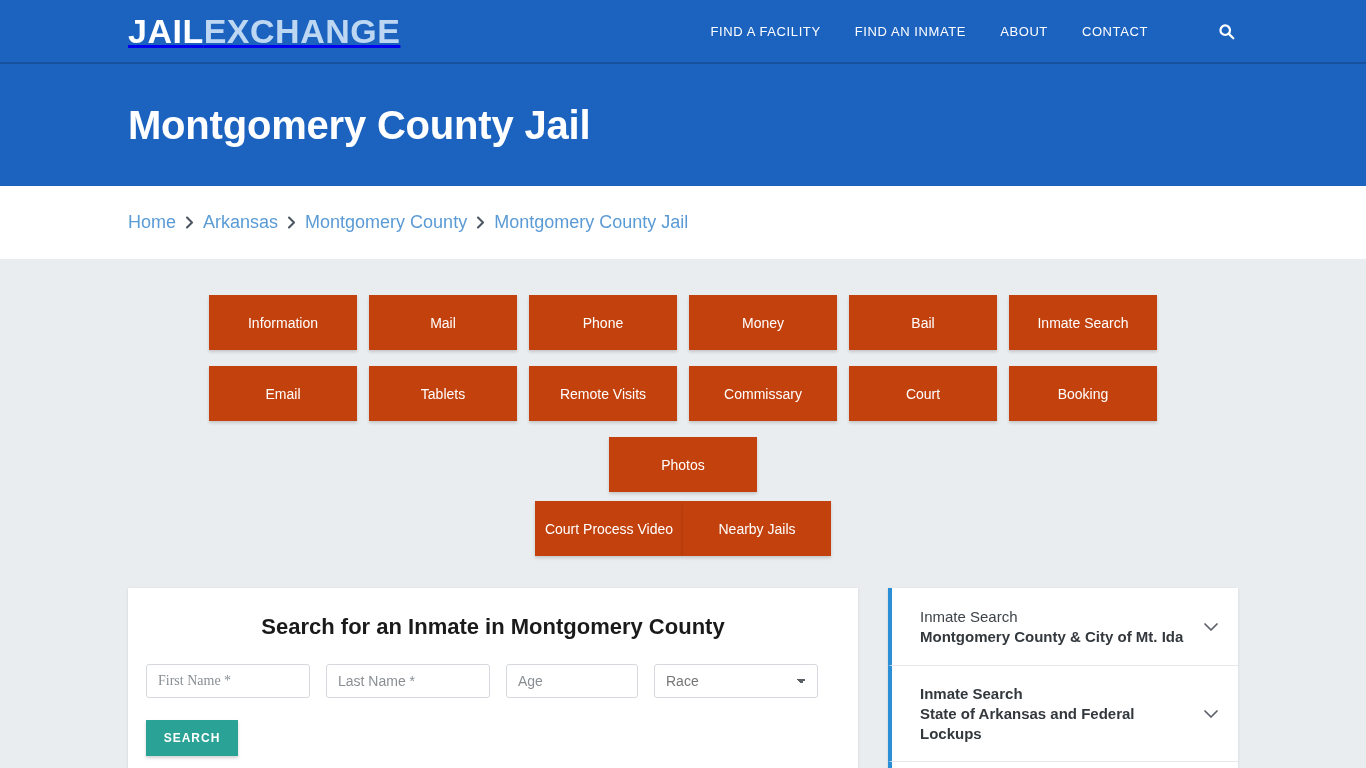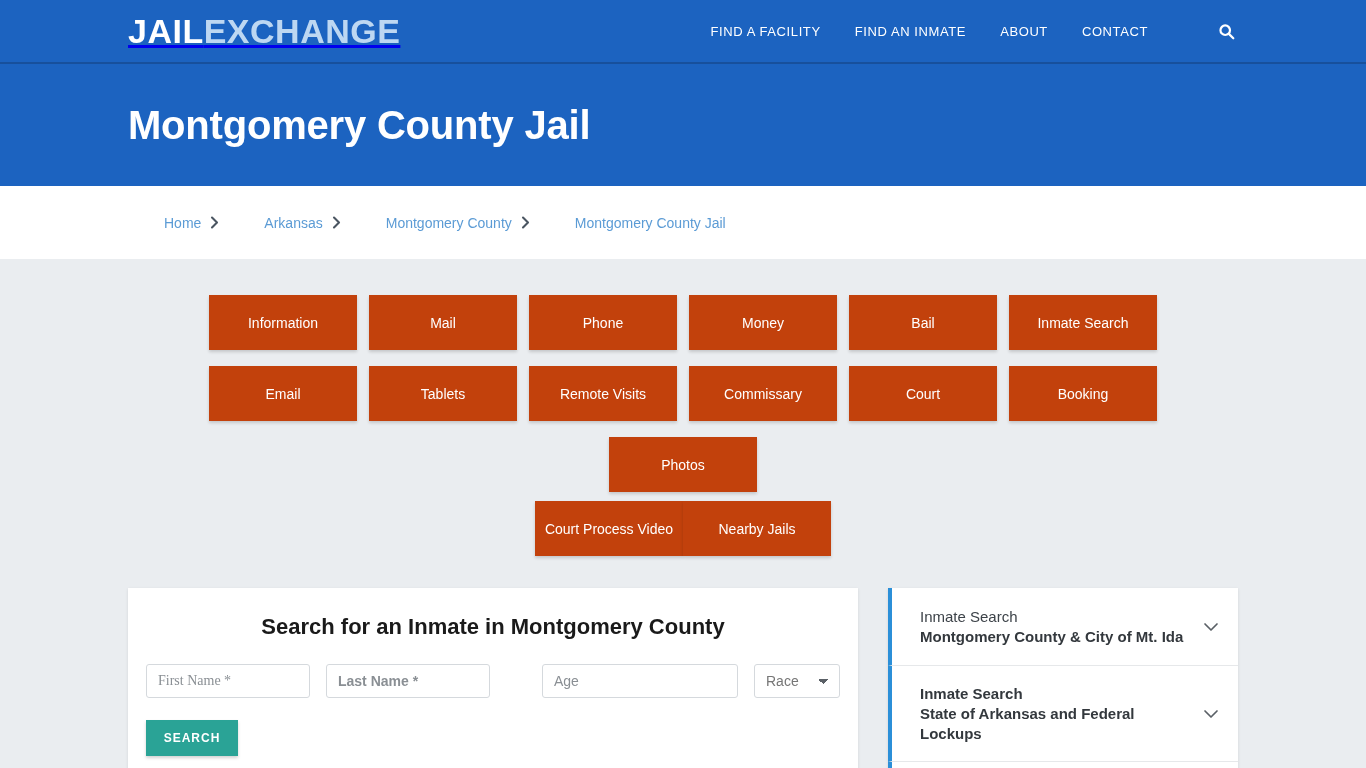--- a/index.html
+++ b/index.html
@@ -71,24 +71,23 @@
   .breadcrumb-bar {
     height: 73px;
     background: #ffffff;
     display: flex;
     align-items: center;
     padding: 0 128px;
   }
   .breadcrumb { display: flex; align-items: center; gap: 0; }
   .crumb {
     color: #5b9bd5;
-    font-size: 14px;
+    font-size: 18px;
     text-decoration: none;
     white-space: nowrap;
-    margin-left: 36px;
   }
   .crumb.current { color: #5b9bd5; }
   .crumb-sep {
     display: inline-flex;
     align-items: center;
     margin: 0 9px;
     color: #4a5561;
   }
 
   
@@ -158,22 +157,22 @@
     border: 1px solid #d5d9dd;
     border-radius: 3px;
     padding: 0 11px;
     font-size: 14px;
     color: #767676;
     font-family: "Liberation Sans", sans-serif;
     background: #fff;
   }
   .field::placeholder { color: #8a8f94; }
   .f-first { width: 164px; font-family: Liberation Serif, serif; }
-  .f-last  { width: 164px; font-weight: bold; }
-  .f-age   { width: 196px; margin-left: 36px; }
+  .f-last  { width: 164px; }
+  .f-age   { width: 132px; }
   .f-race  { width: 164px; appearance: none;
              background-image:
                linear-gradient(45deg, transparent 50%, #5a6066 50%),
                linear-gradient(135deg, #5a6066 50%, transparent 50%);
              background-position: calc(100% - 16px) 14px, calc(100% - 11px) 14px;
              background-size: 5px 5px, 5px 5px;
              background-repeat: no-repeat; }
   .search-submit {
     margin-top: 22px;
     margin-left: 0px;

